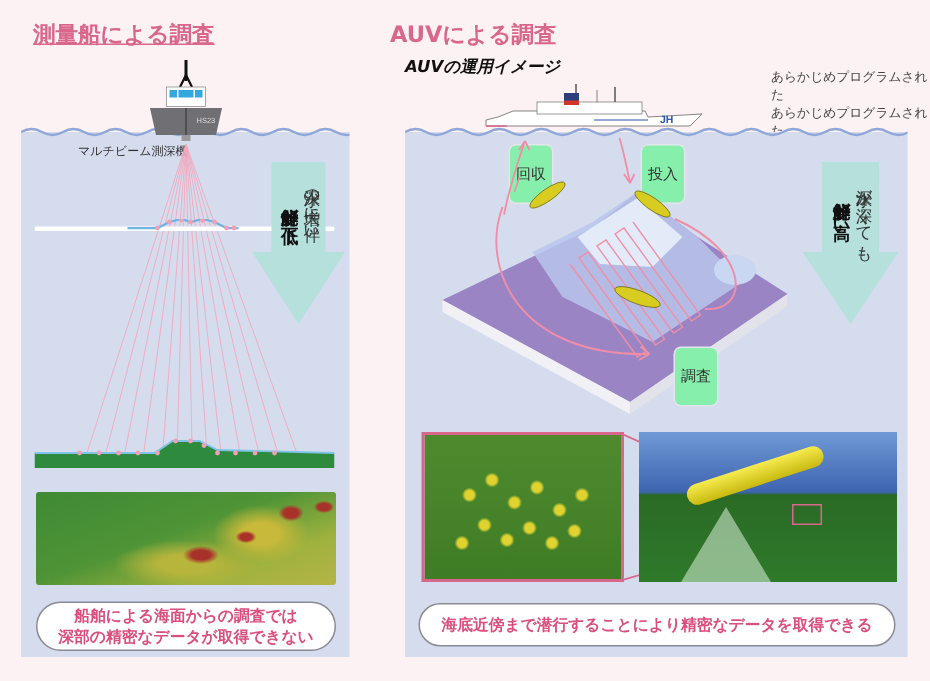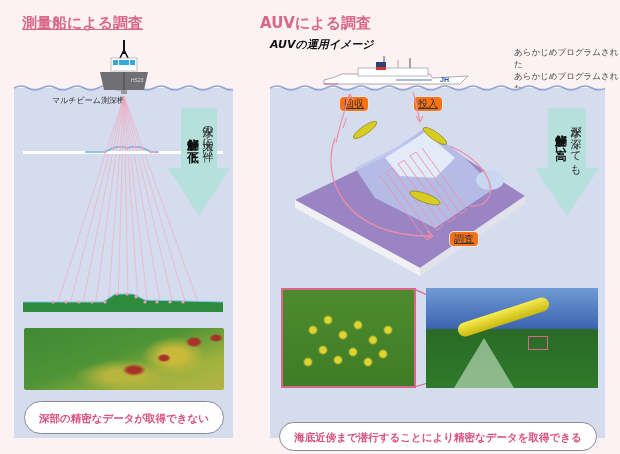--- a/index.html
+++ b/index.html
@@ -20,22 +20,22 @@
     position:absolute; background:#fff; border:1px solid #8a8a95; border-radius:18px;
     color:#d9507f; font-size:10.5px; font-weight:bold; text-align:center; line-height:14px;
     box-sizing:border-box; display:flex; align-items:center; justify-content:center; flex-direction:column;
   }
   .arrow-down { position:absolute; }
   .vtext {
     position:absolute; writing-mode:vertical-rl; font-size:11px; color:#333; line-height:13px;
   }
   .vtext.bold { font-weight:bold; color:#111; font-size:11.5px; }
   .label-box {
-    position:absolute; background:#f97316; border-radius:4px; font-size:10px; color:#333;
-    padding:0 4px; box-shadow:0 0 0 1px #e4e4ec;text-decoration:underline;
+    position:absolute; background:#86efac; border-radius:4px; font-size:10px; color:#333;
+    padding:12px 4px; box-shadow:0 0 0 1px #e4e4ec;
   }
   .small-text { position:absolute; font-size:8px; color:#333; white-space:nowrap; }
 </style>
 </head>
 <body>
 
 <div class="section-title" style="left:22px;top:14px;text-decoration:underline;">測量船による調査</div>
 
 <div class="water" style="left:14px;top:88px;width:219px;height:350px;">
   <svg class="wave" viewBox="0 0 219 10" preserveAspectRatio="none">
@@ -121,20 +121,21 @@
    radial-gradient(ellipse 12px 8px at 170px 14px, #a8322a 40%, transparent 70%),
    radial-gradient(ellipse 10px 6px at 192px 10px, #a8322a 40%, transparent 70%),
    radial-gradient(ellipse 10px 6px at 140px 30px, #a8322a 40%, transparent 70%),
    radial-gradient(ellipse 16px 8px at 110px 42px, #a8322a 40%, transparent 75%),
    radial-gradient(ellipse 40px 24px at 150px 28px, #c9b93a 30%, transparent 80%),
    radial-gradient(ellipse 60px 20px at 100px 48px, #b7b53c 30%, transparent 80%),
    linear-gradient(160deg, #3f8a34 0%, #4f9436 45%, #9fb23e 75%, #b5b445 100%);
   border-radius:2px;"></div>
 
 <div class="caption-pill" style="left:24px;top:401px;width:200px;height:33px;">
+  <span>船舶による海面からの調査では</span>
   <span>深部の精密なデータが取得できない</span>
 </div>
 
 <div class="section-title" style="left:260px;top:14px;">AUVによる調査</div>
 <div class="abs" style="left:270px;top:37px;font-size:11px;font-weight:bold;color:#111;font-style:italic;">AUVの運用イメージ</div>
 
 <div class="abs" style="left:478px;top:46px;font-size:8.5px;color:#444;line-height:12px;margin-left:36px;">
   <div>あらかじめプログラムされた</div>
   <div>あらかじめプログラムされた、</div>
 </div>
@@ -152,21 +153,21 @@
   <rect x="54" y="11" width="10" height="3" fill="#d2352c"></rect>
   <line x1="62" y1="0" x2="62" y2="6" stroke="#555" stroke-width="1"></line>
   <line x1="88" y1="2" x2="88" y2="12" stroke="#555" stroke-width="1"></line>
   <line x1="76" y1="4" x2="76" y2="12" stroke="#777" stroke-width="0.6"></line>
   <text x="118" y="26" font-size="7" fill="#2a55a8" font-weight="bold" font-family="Liberation Sans, sans-serif">JH</text>
   <line x1="74" y1="24" x2="110" y2="24" stroke="#2a55a8" stroke-width="0.8"></line>
   <path d="M2 28 L16 28" stroke="#d9678b" stroke-width="1"></path>
 </svg>
 
 <div class="label-box" style="left:340px;top:97px;">回収</div>
-<div class="label-box" style="left:414px;top:97px;">投入</div>
+<div class="label-box" style="left:428px;top:97px;">投入</div>
 
 <svg class="abs" style="left:285px;top:118px;" width="250" height="160" viewBox="0 0 250 160">
   <path d="M10 82 L110 34 L140 10 L180 40 L240 78 L135 150 Z" fill="#9a84c4"></path>
   <path d="M10 82 L135 150 L135 158 L10 90 Z" fill="#f1f1f5"></path>
   <path d="M135 150 L240 78 L240 86 L135 158 Z" fill="#e2e2ea"></path>
   <path d="M70 50 L110 30 L140 10 L180 40 L210 70 L150 110 L90 80 Z" fill="#b8c6ec" opacity="0.85"></path>
   <path d="M100 40 L140 14 L170 40 L150 60 L115 58 Z" fill="#e8f0fb" opacity="0.9"></path>
   <ellipse cx="205" cy="62" rx="14" ry="10" fill="#cad7f2"></ellipse>
 
   <g fill="none" stroke="#ef8ea6" stroke-width="0.9">
@@ -222,15 +223,15 @@
   <line x1="0" y1="99" x2="114" y2="66" stroke="#d9678b" stroke-width="1.2"></line>
 </svg>
 
 <div class="abs" style="left:426px;top:288px;width:172px;height:100px;overflow:hidden;
   background: linear-gradient(180deg, #6f9ad6 0%, #3e64b0 40%, #2a6a26 42%, #2f7a2a 100%);">
   <div class="abs" style="left:28px;top:50px;width:0;height:0;border-left:30px solid transparent;border-right:30px solid transparent;border-bottom:50px solid rgba(220,240,220,0.55);"></div>
   <div class="abs" style="left:30px;top:22px;width:95px;height:14px;background:linear-gradient(180deg,#f6ec50,#c9b910);border-radius:8px;transform:rotate(-18deg);"></div>
   <div class="abs" style="left:102px;top:48px;width:18px;height:12px;border:1.5px solid #d9678b;"></div>
 </div>
 
-<div class="caption-pill" style="left:279px;top:402px;width:318px;height:29px;margin-top:20px;">
+<div class="caption-pill" style="left:279px;top:402px;width:318px;height:29px;">
   <span>海底近傍まで潜行することにより精密なデータを取得できる</span>
 </div>
 
 </body></html>

